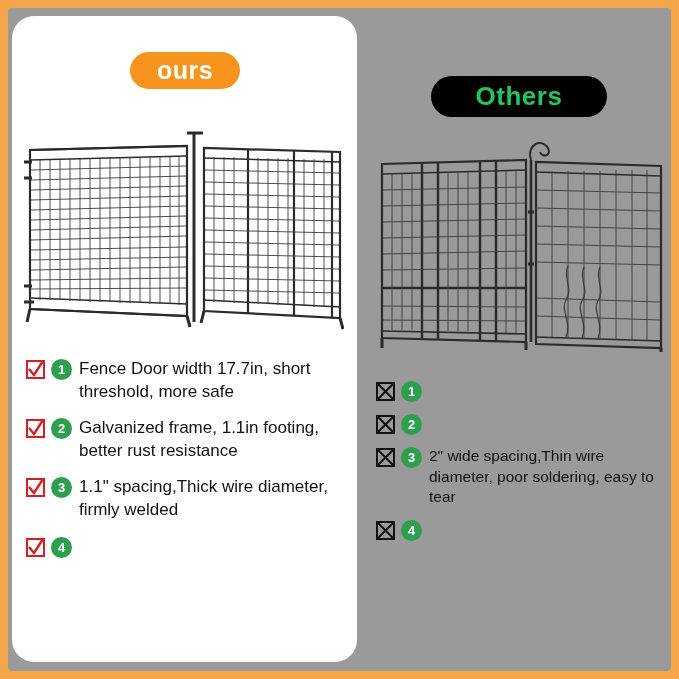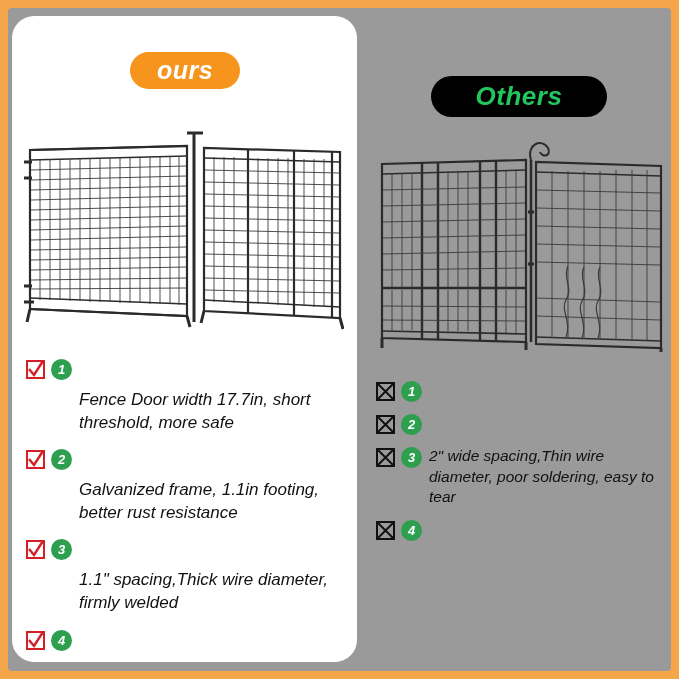--- a/index.html
+++ b/index.html
@@ -11,21 +11,20 @@
     height: 679px;
     background: #f5a64a;
     font-family: "Liberation Sans", sans-serif;
     overflow: hidden;
   }
   .page {
     position: relative;
     width: 679px;
     height: 663px;
     box-sizing: border-box;
-    font-style: italic;
   }
   .board {
     position: absolute;
     left: 8px;
     top: 8px;
     width: 663px;
     height: 663px;
     background: #9a9a9a;
     border-radius: 4px;
     overflow: hidden;
@@ -139,21 +138,21 @@
     justify-content: center;
     margin-top: 1px;
     margin-right: 7px;
   }
   .txt {
     font-size: 16.5px;
     line-height: 1.33;
     color: #111111;
     font-weight: normal;
   }
-  .list-ours .txt { font-size: 17px; margin-top: 31px; }
+  .list-ours .txt { font-size: 17px; }
   .list-others .txt { font-size: 15.5px; }
 </style>
 </head>
 <body>
 
 <div class="page">
   <div class="board">
 
     <div class="panel-ours"></div>
 

